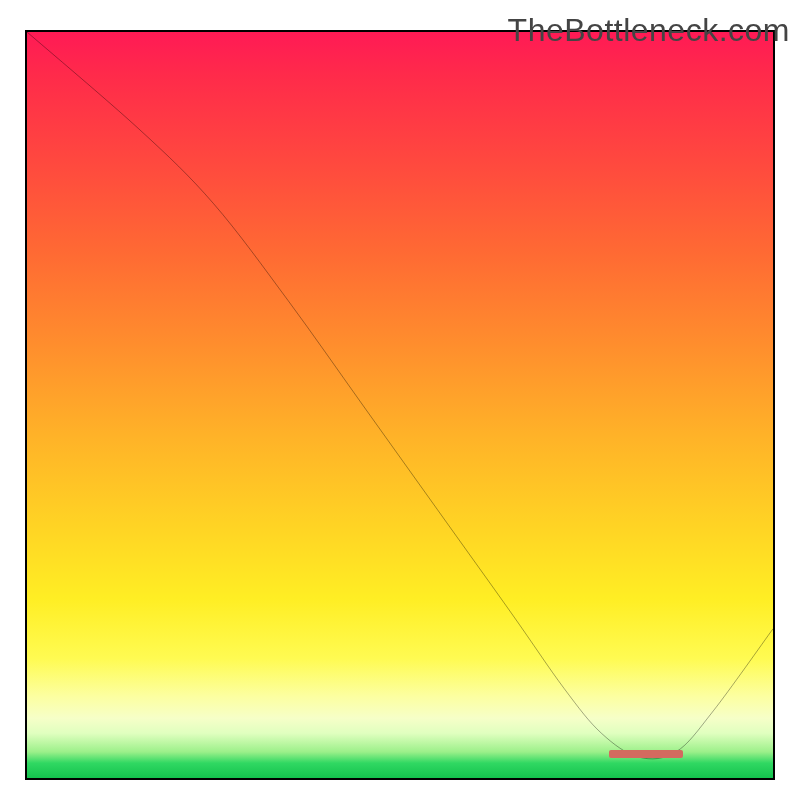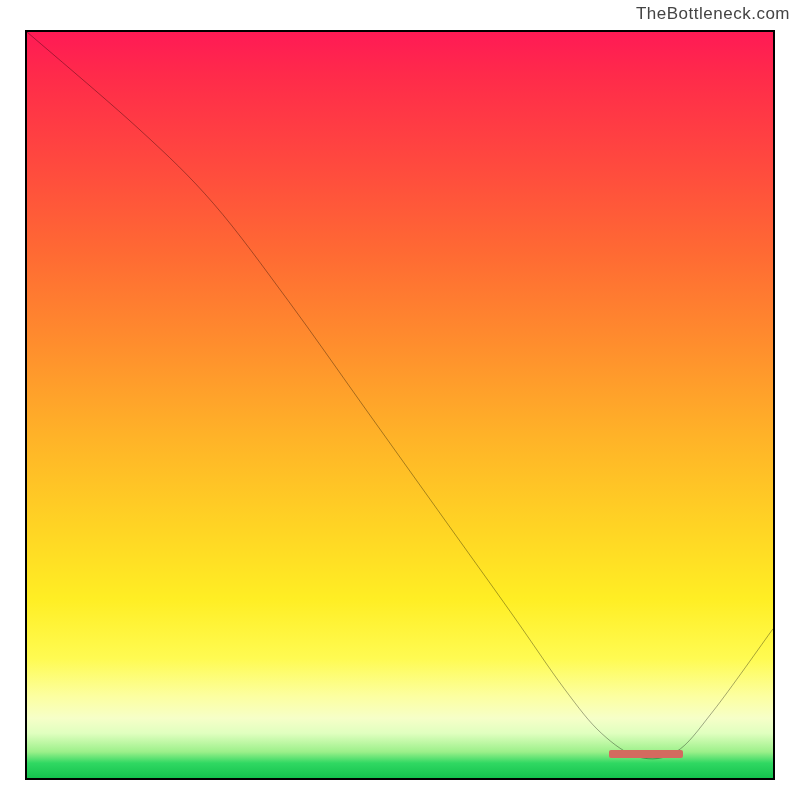--- a/index.html
+++ b/index.html
@@ -11,24 +11,24 @@
     font-family: Arial, Helvetica, sans-serif;
     overflow: hidden;
   }
   .stage {
     position: relative;
     width: 800px;
     height: 800px;
   }
   .watermark {
     position: absolute;
-    top: 4px;
+    top: 12px;
     right: 10px;
     color: #444;
-    font-size: 17px;
+    font-size: 32px;
     font-weight: 500;
     letter-spacing: 0.5px;
     z-index: 10;
     pointer-events: none;
   }
   .plot-frame {
     position: absolute;
     left: 25px;
     top: 30px;
     width: 750px;

